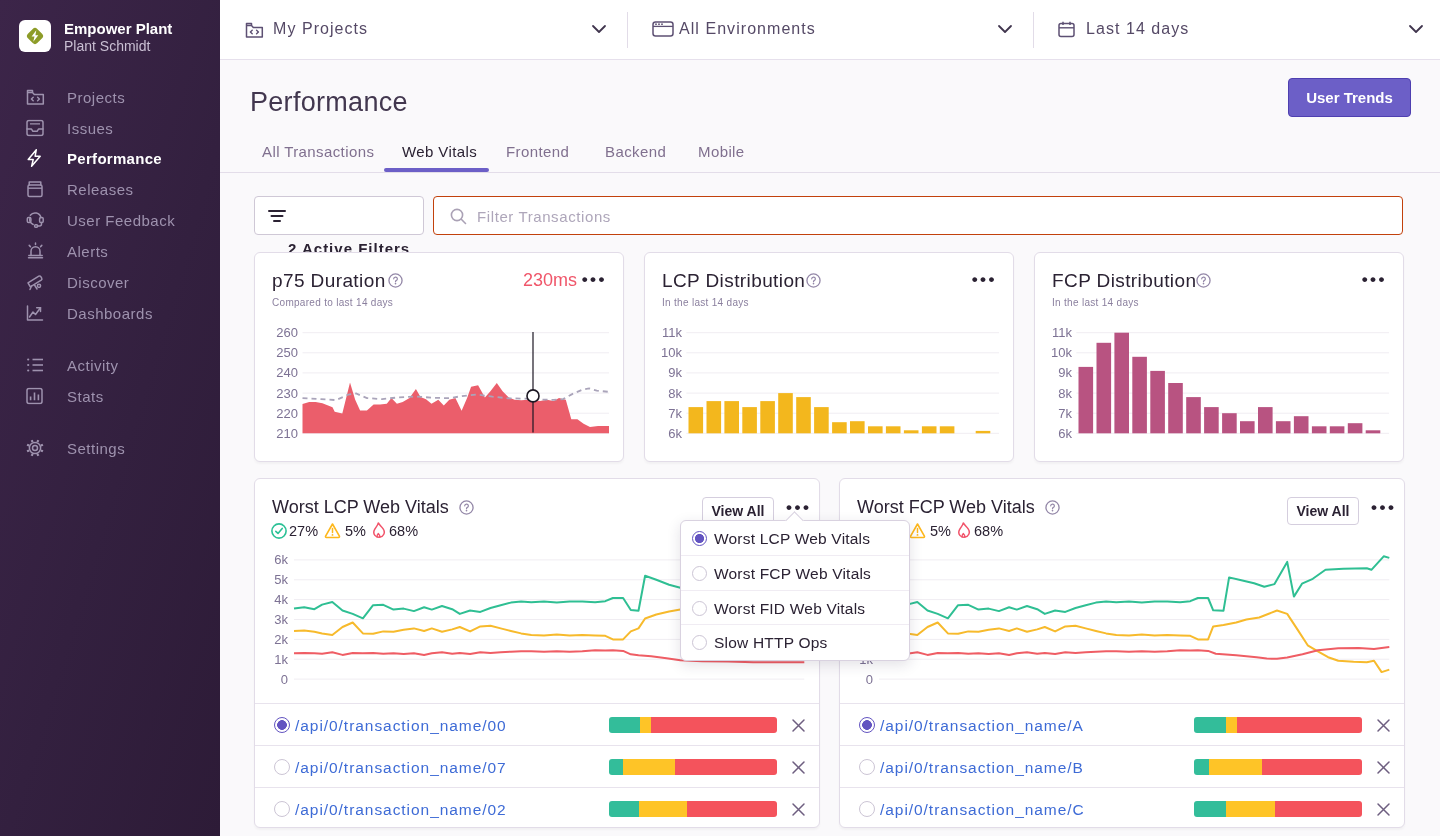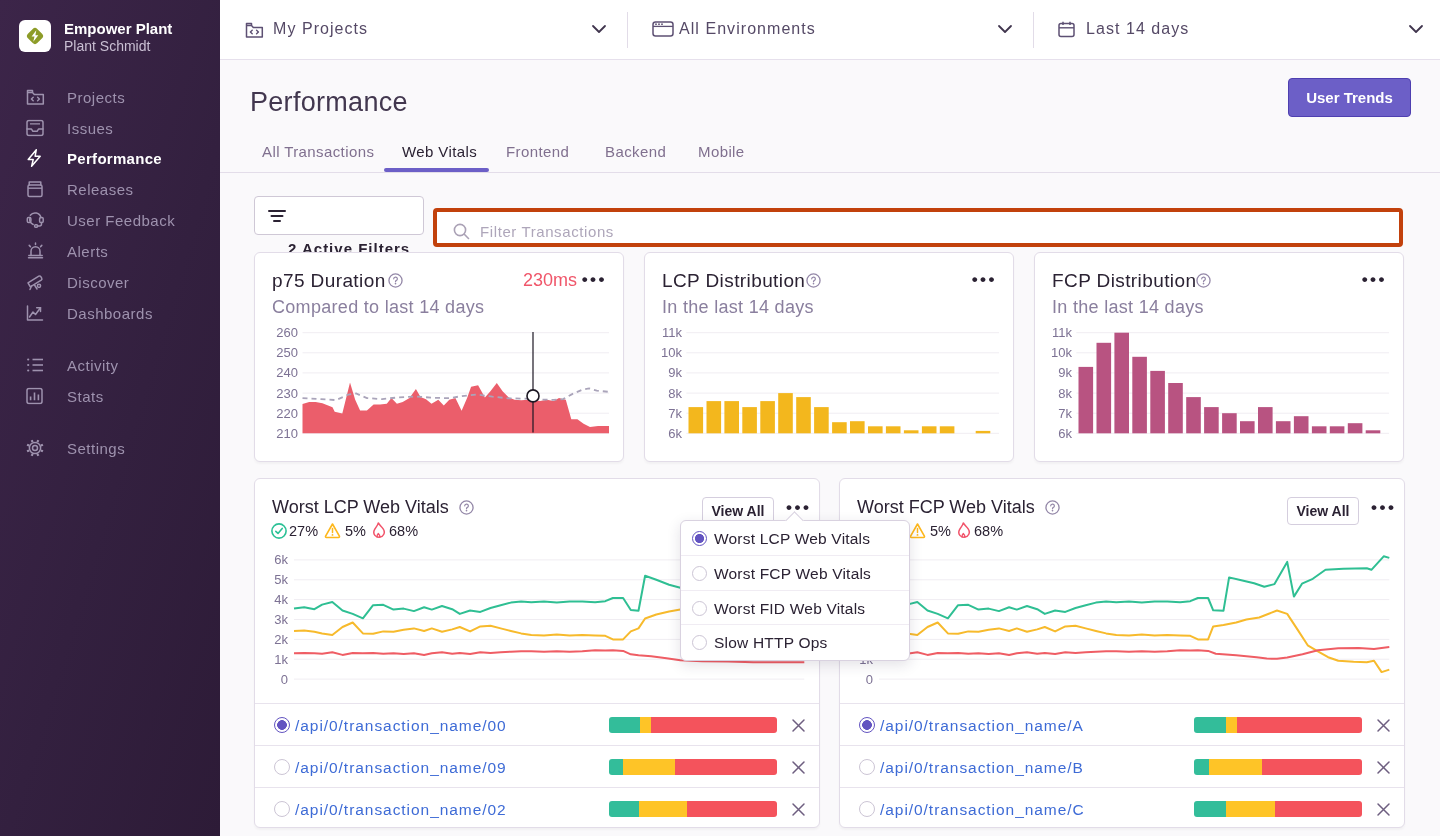--- a/index.html
+++ b/index.html
@@ -28,28 +28,28 @@
 #header { position:absolute; left:220px; top:60px; width:1220px; height:113px; background:#faf9fb; border-bottom:1px solid #e3dde9; }
 #h-title { position:absolute; left:30px; top:27px; font-size:27px; color:#42374f; font-weight:400; letter-spacing:0.3px;}
 #h-btn { position:absolute; right:29px; top:18px; width:123px; height:39px; background:#6c5fc7; border:1px solid #4e3fb0; border-radius:4px; color:#fff; font-size:15px; font-weight:bold; text-align:center; line-height:37px; }
 .tab { position:absolute; top:83px; font-size:15px; letter-spacing:0.4px; color:#80708f; }
 .tab.active { color:#2b2233; }
 #tab-underline { position:absolute; left:164px; top:108px; width:105px; height:4px; background:#6c5fc7; border-radius:2px; }
 
 
 #filters-btn { position:absolute; left:254px; top:196px; width:170px; height:39px; background:#fff; border:1px solid #cfc8d6; border-radius:4px; }
 #filters-btn span { position:absolute; left:33px; top:11px; font-size:15px; letter-spacing:1px; font-weight:bold; color:#2b2233;margin-top:32px; }
-#search { position:absolute; left:433px; top:208px; width:970px; height:39px; background:#fff; border:4px solid #c2410c; border-radius:4px; }
+#search { position:absolute; left:433px; top:196px; width:970px; height:39px; background:#fff; border:1px solid #c2410c; border-radius:4px; }
 #search span { position:absolute; left:43px; top:11px; font-size:15px; letter-spacing:0.6px; color:#aea6ba; }
 
 .card { position:absolute; background:#fff; border:1px solid #e2dce8; border-radius:6px; box-shadow:0 2px 2px rgba(50,40,60,0.04); }
 #card1 { left:254px; top:252px; width:370px; height:210px; }
 #card2 { left:644px; top:252px; width:370px; height:210px; }
 #card3 { left:1034px; top:252px; width:370px; height:210px; }
-.c-sub { position:absolute; left:17px; font-size:18px; letter-spacing:0.3px; color:#8a7f9e; }
+.c-sub { position:absolute; left:17px; font-size:10px; letter-spacing:0.3px; color:#8a7f9e; }
 .dots { position:absolute; color:#2b2233; letter-spacing:2.5px; font-size:17px; font-weight:bold; }
 
 #cardL { left:254px; top:478px; width:566px; height:350px; }
 #cardR { left:839px; top:478px; width:566px; height:350px; }
 .w-title { font-size:18px; color:#2b2233; font-weight:500; position:absolute; }
 .viewall { position:absolute; width:72px; height:28px; border:1px solid #d5cede; border-radius:4px; background:#fff; font-size:14px; font-weight:bold; color:#2b2233; text-align:center; line-height:26px; }
 .trow { position:absolute; width:564px; height:42px; border-top:1px solid #e8e3ed; }
 .trow .radio { position:absolute; left:19px; top:13px; width:16px; height:16px; border-radius:50%; border:1px solid #ccc5d5; background:#fff; }
 .trow .radio.sel { border:1.5px solid #6354c1; background:radial-gradient(circle,#6354c1 0 4.6px,#fff 5.1px); }
 .trow .lnk { position:absolute; left:40px; top:13px; font-size:15.5px; letter-spacing:0.95px; color:#3e6bd6; }
@@ -406,21 +406,21 @@
         <div style="width:31px;background:#33bd9a"></div>
         <div style="width:11px;background:#fec427"></div>
         <div style="width:126px;background:#f4535c"></div>
       </div>
       <svg class="xico" width="15" height="15" viewBox="0 0 15 15">
         <path d="M2 2 L13 13 M13 2 L2 13" stroke="#6e5f80" stroke-width="1.5" stroke-linecap="round"></path>
       </svg>
     </div>
     <div class="trow" style="left:0px;top:266px">
       <div class="radio"></div>
-      <div class="lnk">/api/0/transaction_name/09</div>
+      <div class="lnk">/api/0/transaction_name/07</div>
       <div class="vbar">
         <div style="width:14px;background:#33bd9a"></div>
         <div style="width:52px;background:#fec427"></div>
         <div style="width:102px;background:#f4535c"></div>
       </div>
       <svg class="xico" width="15" height="15" viewBox="0 0 15 15">
         <path d="M2 2 L13 13 M13 2 L2 13" stroke="#6e5f80" stroke-width="1.5" stroke-linecap="round"></path>
       </svg>
     </div>
     <div class="trow" style="left:0px;top:308px">

